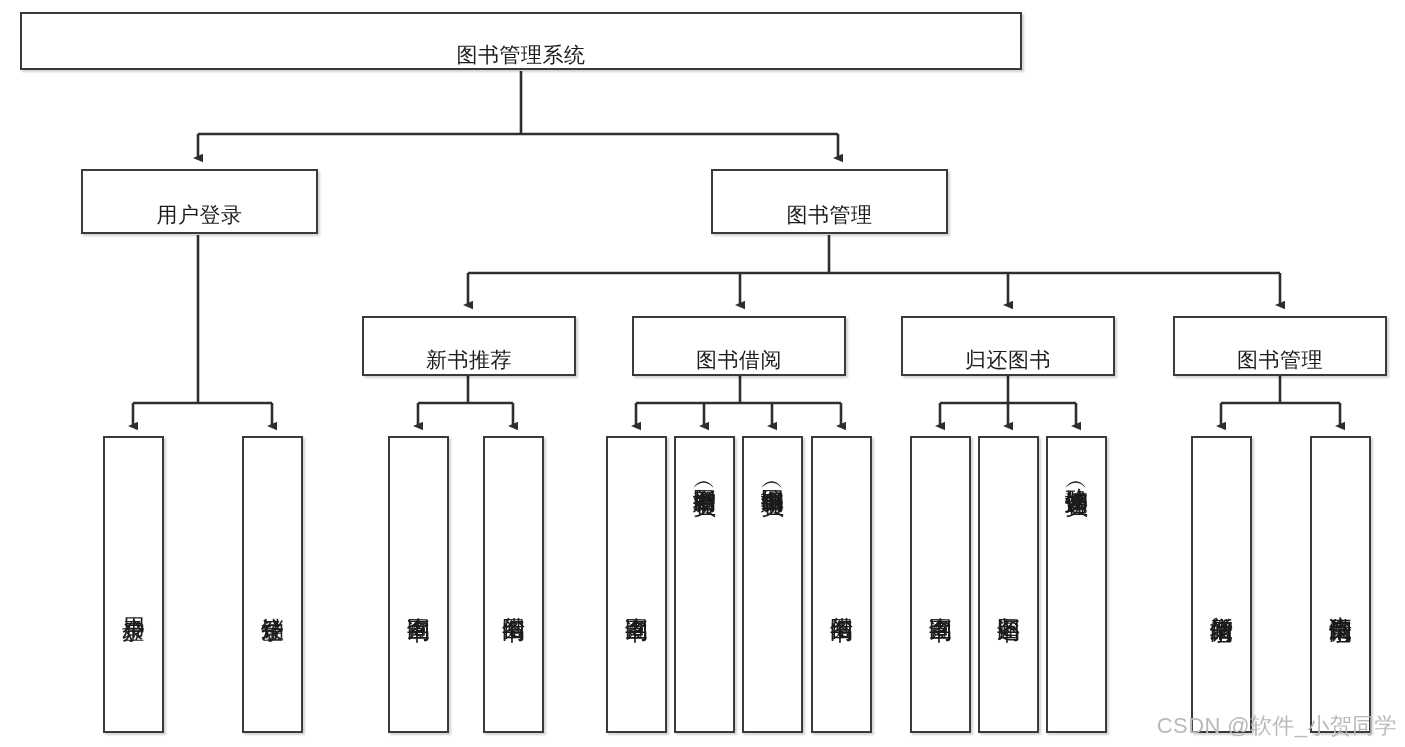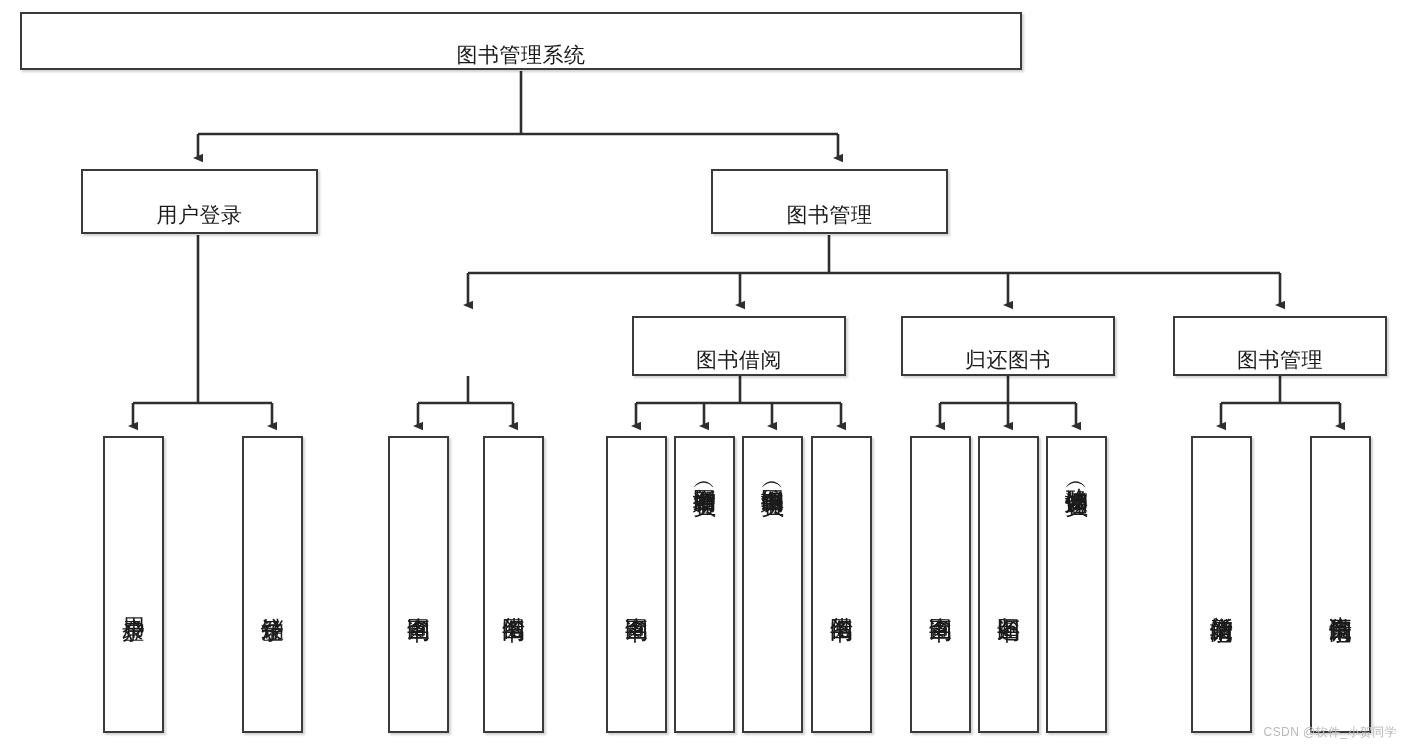--- a/index.html
+++ b/index.html
@@ -58,21 +58,21 @@
     letter-spacing: 1px;
     line-height: 1;
   }
   .node.vert.mid .lbl {
     align-self: center;
   }
   .watermark {
     position: absolute;
     right: 8px;
     bottom: 6px;
-    font-size: 12px;
+    font-size: 22px;
     color: #b9b9b9;
     letter-spacing: 0.4px;
     white-space: nowrap;
     user-select: none;
   }
 </style>
 </head>
 <body>
 
 <div id="canvas">
@@ -131,20 +131,23 @@
     <span class="lbl">图书管理系统</span>
   </div>
 
   <div class="node horiz" style="left:81px; top:169px; width:237px; height:65px;">
     <span class="lbl">用户登录</span>
   </div>
   <div class="node horiz" style="left:711px; top:169px; width:237px; height:65px;">
     <span class="lbl">图书管理</span>
   </div>
 
+  <div class="node horiz" style="left:362px; top:316px; width:214px; height:60px;">
+    <span class="lbl">新书推荐</span>
+  </div>
   <div class="node horiz" style="left:632px; top:316px; width:214px; height:60px;">
     <span class="lbl">图书借阅</span>
   </div>
   <div class="node horiz" style="left:901px; top:316px; width:214px; height:60px;">
     <span class="lbl">归还图书</span>
   </div>
   <div class="node horiz" style="left:1173px; top:316px; width:214px; height:60px;">
     <span class="lbl">图书管理</span>
   </div>
 

